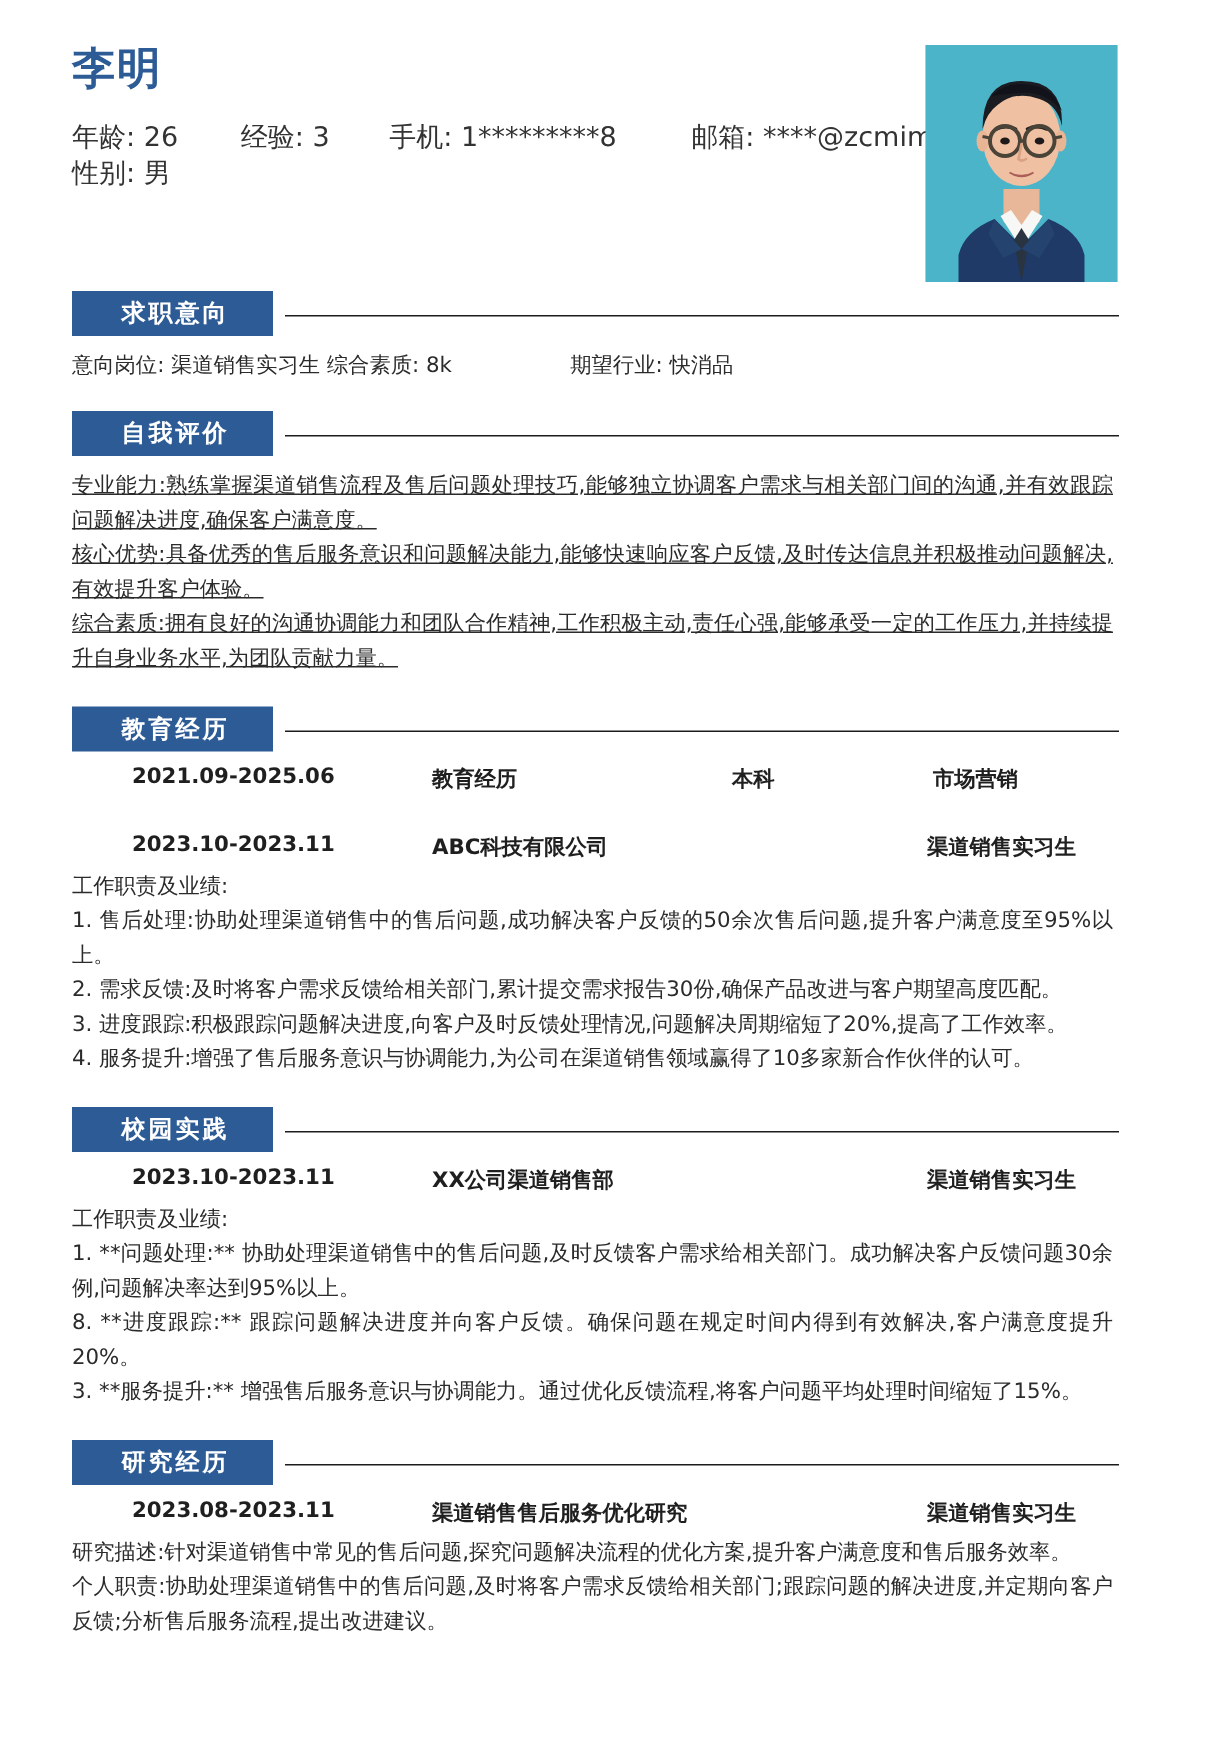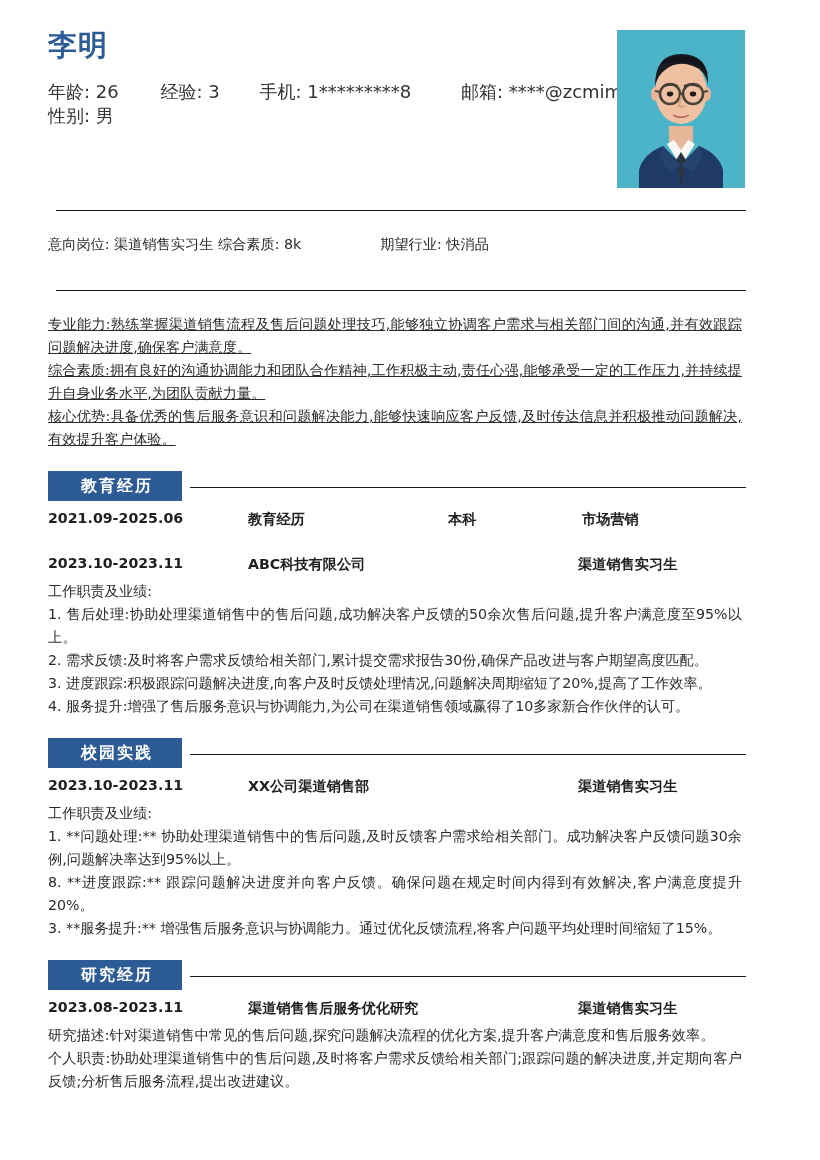--- a/index.html
+++ b/index.html
@@ -120,20 +120,21 @@
   .intent-gap { display: inline-block; width: 70px; }
 
   
   .entry-row {
     position: relative;
     height: 22px;
     font-size: 14.2px;
     font-weight: bold;
     color: #1f1f1f;
     margin-bottom: 3px;
+    margin-left: 40px;
   }
   .col-date { position: absolute; left: 0; top: 0; }
   .col-b    { position: absolute; left: 200px; top: 0; }
   .col-c    { position: absolute; left: 400px; top: 0; }
   .col-d    { position: absolute; left: 534px; top: 0; }
   .col-right{ position: absolute; left: 530px; top: 0; }
 
   .entry-detail {
     font-size: 14.2px;
     line-height: 23px;
@@ -218,43 +219,45 @@
         <path d="M64 66 L62 76 Q64 78 67 76" stroke="#d9a282" stroke-width="1.8" fill="none" stroke-linecap="round"></path>
 
         <path d="M56 85 Q64 91 72 85 Q64 88 56 85 Z" fill="#c4756a"></path>
         <path d="M56 85 Q64 90 72 85" stroke="#a85f58" stroke-width="1.2" fill="none"></path>
       </svg>
     </div>
   </div>
 
   <div class="section">
     <div class="sec-head">
+      <div class="sec-tab">求职意向</div>
       <div class="sec-rule"></div>
     </div>
     <div class="intent-line">
       <span>意向岗位:</span>
       <span>渠道销售实习生</span>
       <span>综合素质:</span>
       <span>8k</span>
       <span class="intent-gap"></span>
       <span>期望行业:</span>
       <span>快消品</span>
     </div>
   </div>
 
   <div class="gap-sm"></div>
 
   <div class="section">
     <div class="sec-head">
+      <div class="sec-tab">自我评价</div>
       <div class="sec-rule"></div>
     </div>
     <div class="body-text">
       <p>专业能力:熟练掌握渠道销售流程及售后问题处理技巧,能够独立协调客户需求与相关部门间的沟通,并有效跟踪问题解决进度,确保客户满意度。</p>
+      <p>核心优势:具备优秀的售后服务意识和问题解决能力,能够快速响应客户反馈,及时传达信息并积极推动问题解决,有效提升客户体验。</p>
       <p>综合素质:拥有良好的沟通协调能力和团队合作精神,工作积极主动,责任心强,能够承受一定的工作压力,并持续提升自身业务水平,为团队贡献力量。</p>
-      <p>核心优势:具备优秀的售后服务意识和问题解决能力,能够快速响应客户反馈,及时传达信息并积极推动问题解决,有效提升客户体验。</p>
     </div>
   </div>
 
   <div class="gap-md"></div>
 
   <div class="section">
     <div class="sec-head">
       <div class="sec-tab">教育经历</div>
       <div class="sec-rule"></div>
     </div>

